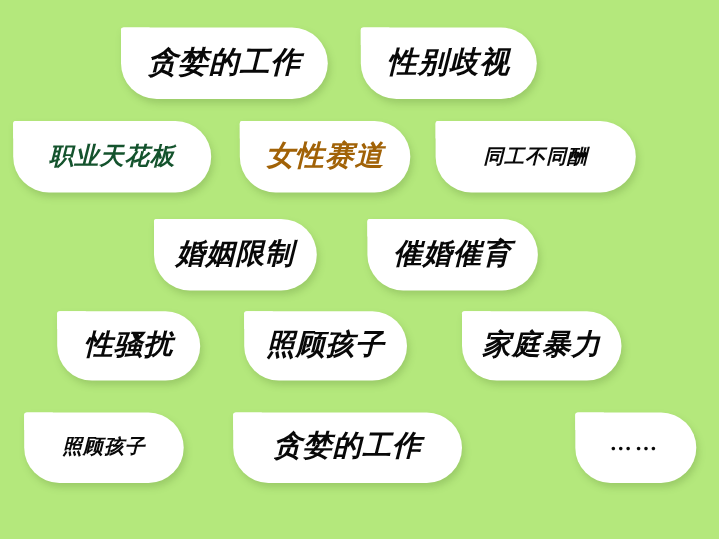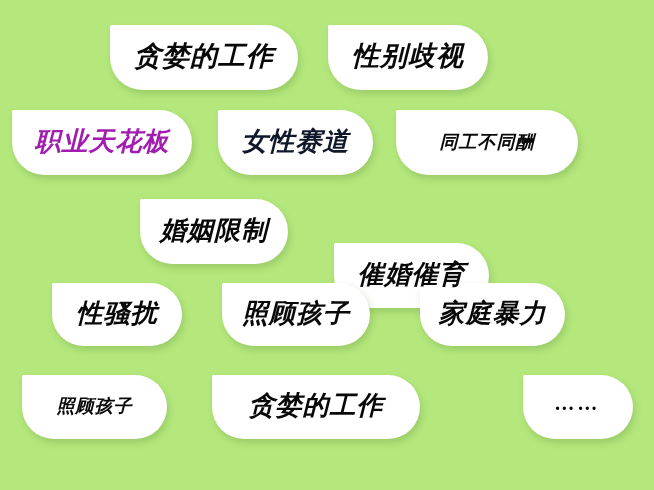--- a/index.html
+++ b/index.html
@@ -76,32 +76,32 @@
 <body>
 
 <div id="canvas" style="width: 654px; height: 490px; background: rgb(180, 232, 124);">
     <div class="bubble" style="left: 110px; top: 25px; width: 188px; height: 65px; background: rgb(255, 255, 255);">
       <span class="bubble-label" style="font-size: 27px; color: rgb(8, 8, 8);">贪婪的工作</span>
     </div>
     <div class="bubble" style="left: 328px; top: 25px; width: 160px; height: 65px; background: rgb(255, 255, 255);">
       <span class="bubble-label" style="font-size: 27px; color: rgb(8, 8, 8);">性别歧视</span>
     </div>
     <div class="bubble" style="left: 12px; top: 110px; width: 180px; height: 65px; background: rgb(255, 255, 255);">
-      <span class="bubble-label" style="font-size: 26px; color: #a21caf;">职业天花板</span>
+      <span class="bubble-label" style="font-size: 22px; color: #14532d;">职业天花板</span>
     </div>
     <div class="bubble" style="left: 218px; top: 110px; width: 155px; height: 65px; background: rgb(255, 255, 255);">
-      <span class="bubble-label" style="font-size: 26px; color: #0f172a;">女性赛道</span>
+      <span class="bubble-label" style="font-size: 26px; color: #a16207;">女性赛道</span>
     </div>
     <div class="bubble" style="left: 396px; top: 110px; width: 182px; height: 65px; background: rgb(255, 255, 255);">
       <span class="bubble-label" style="font-size: 18px; color: rgb(8, 8, 8);">同工不同酬</span>
     </div>
     <div class="bubble" style="left: 140px; top: 199px; width: 148px; height: 65px; background: rgb(255, 255, 255);">
       <span class="bubble-label" style="font-size: 26px; color: rgb(8, 8, 8);">婚姻限制</span>
     </div>
-    <div class="bubble" style="left: 334px; top: 199px; width: 155px; height: 65px; background: rgb(255, 255, 255); margin-top: 44px;">
+    <div class="bubble" style="left: 334px; top: 199px; width: 155px; height: 65px; background: rgb(255, 255, 255);">
       <span class="bubble-label" style="font-size: 26px; color: rgb(8, 8, 8);">催婚催育</span>
     </div>
     <div class="bubble" style="left: 52px; top: 283px; width: 130px; height: 63px; background: rgb(255, 255, 255);">
       <span class="bubble-label" style="font-size: 26px; color: rgb(8, 8, 8);">性骚扰</span>
     </div>
     <div class="bubble" style="left: 222px; top: 283px; width: 148px; height: 63px; background: rgb(255, 255, 255);">
       <span class="bubble-label" style="font-size: 26px; color: rgb(8, 8, 8);">照顾孩子</span>
     </div>
     <div class="bubble" style="left: 420px; top: 283px; width: 145px; height: 63px; background: rgb(255, 255, 255);">
       <span class="bubble-label" style="font-size: 26px; color: rgb(8, 8, 8);">家庭暴力</span>

